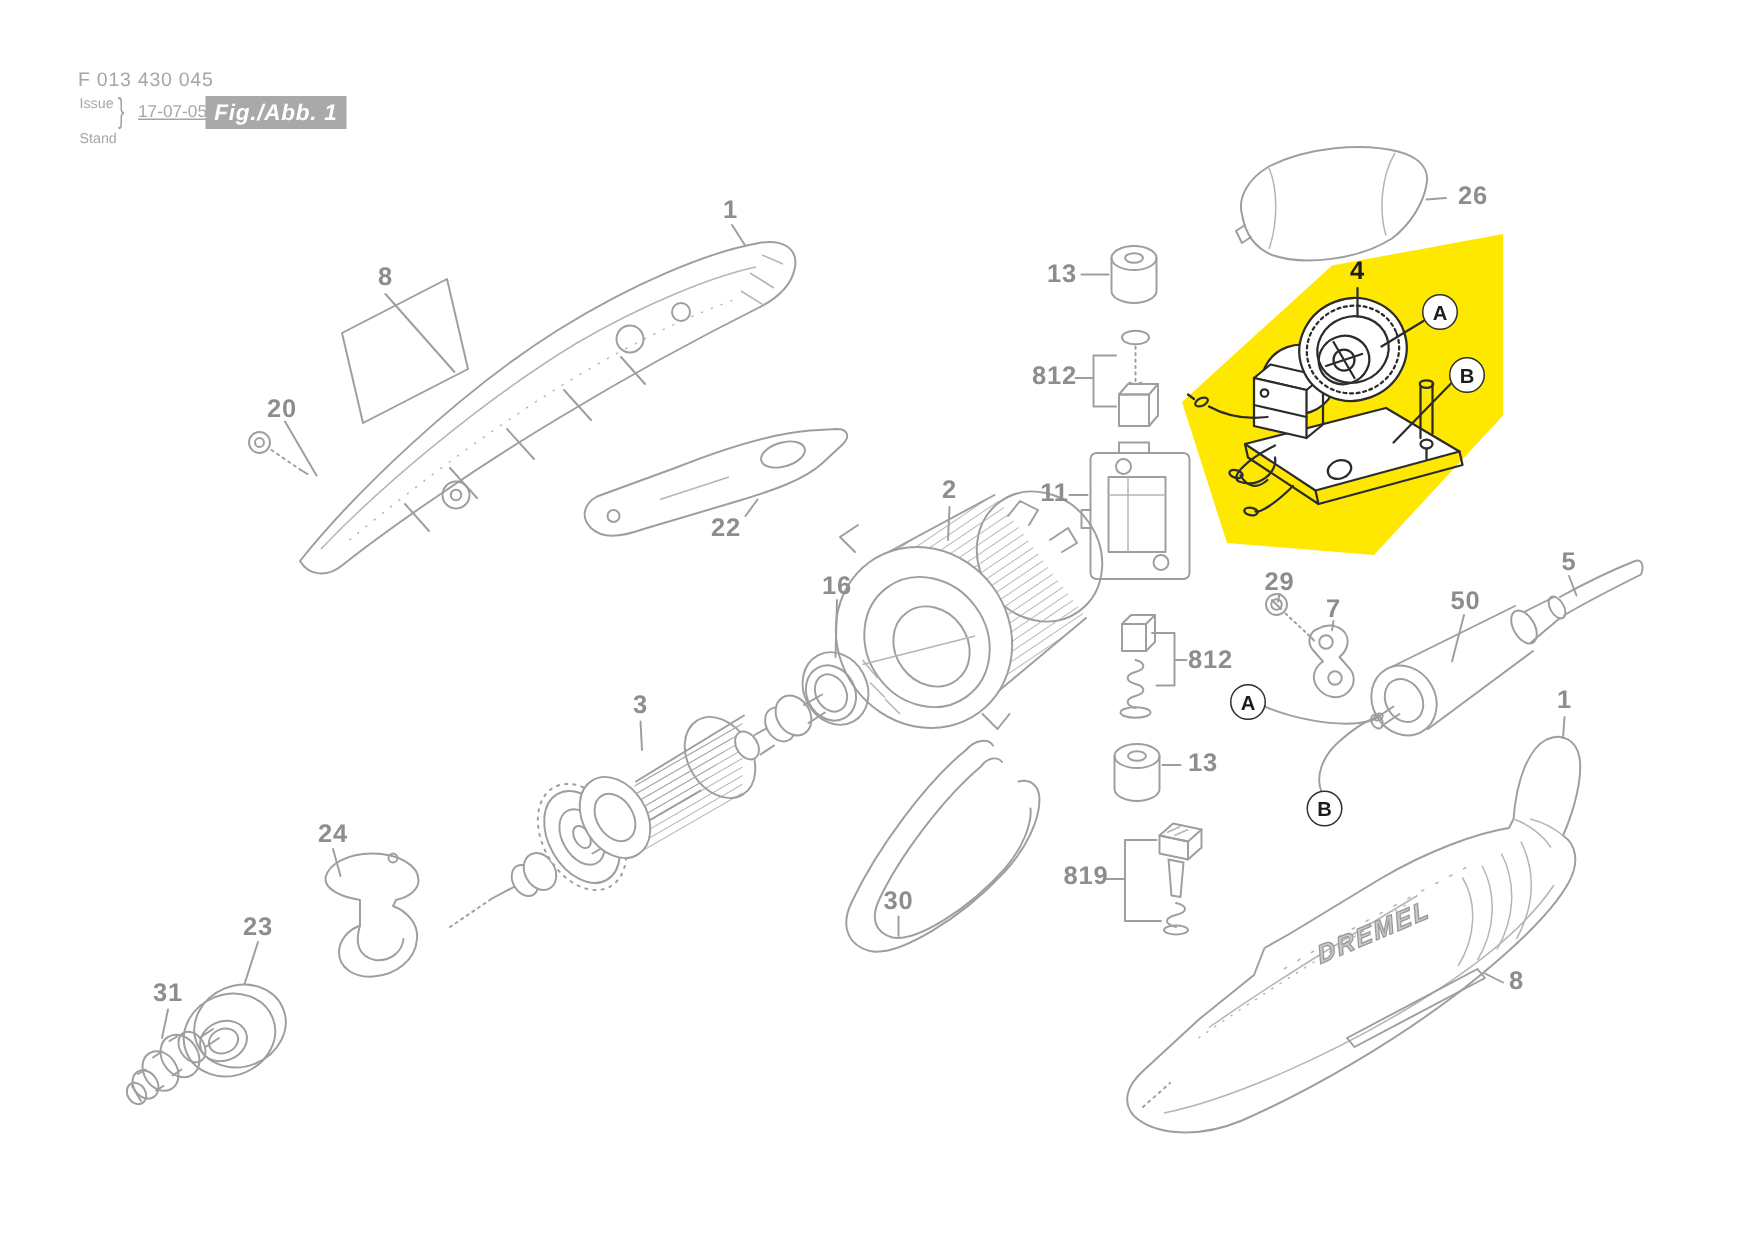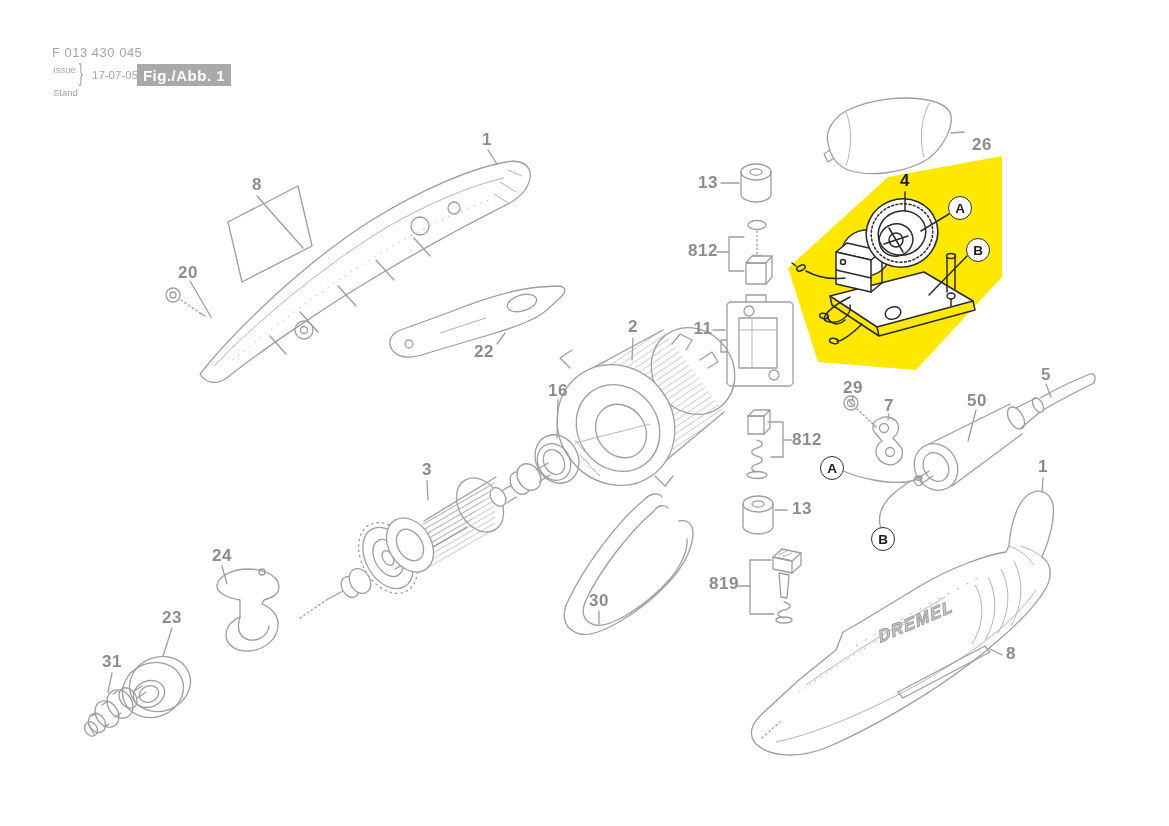--- a/index.html
+++ b/index.html
@@ -12,24 +12,24 @@
   .sf {stroke:#9e9e9e;fill:#ffffff;stroke-width:1.3;stroke-linejoin:round;}
   .thin{stroke:#b5b5b5;fill:none;stroke-width:1;}
   .dk {stroke:#2b2b2b;fill:none;stroke-width:1.5;stroke-linecap:round;stroke-linejoin:round;}
   .dkf{stroke:#2b2b2b;fill:#ffffff;stroke-width:1.5;stroke-linejoin:round;}
 
   
   .doc-number{position:absolute;left:52px;top:45px;font-size:13px;color:#a6a6a6;letter-spacing:.5px;}
   .issue-en{position:absolute;left:53px;top:64px;font-size:9.5px;color:#a6a6a6;}
   .issue-de{position:absolute;left:53px;top:75px;font-size:9.5px;color:#a6a6a6;margin-top:12px;}
   .issue-brace{position:absolute;left:77px;top:60px;font-size:23px;color:#a6a6a6;transform:scaleX(.55);}
-  .issue-date{position:absolute;left:92px;top:69px;font-size:11.5px;color:#a6a6a6;}
+  .issue-date{position:absolute;left:92px;top:69px;font-size:11.5px;color:#a6a6a6;text-decoration:underline;}
   .fig-badge{position:absolute;left:137px;top:64px;width:94px;height:22px;background:#a9a9a9;
              color:#ffffff;font-size:15px;font-weight:bold;display:flex;align-items:center;
-             justify-content:center;letter-spacing:.5px;}
+             justify-content:center;letter-spacing:.5px;font-style:italic;}
 
   
   .plabel{position:absolute;transform:translate(-50%,-50%);font-size:17px;font-weight:bold;
           color:#8d8d8d;letter-spacing:.5px;white-space:nowrap;}
   .plabel.dark{color:#1c1c1c;}
   .callout{position:absolute;width:22px;height:22px;border:1.7px solid #2e2e2e;border-radius:50%;
            background:#fff;color:#1c1c1c;font-size:13.5px;font-weight:bold;display:flex;
            align-items:center;justify-content:center;transform:translate(-50%,-50%);}
 
   
@@ -320,21 +320,21 @@
   <div class="fig-badge">Fig./Abb. 1</div>
 
   <div class="plabel" style="left:487px;top:140px">1</div>
   <div class="plabel" style="left:257px;top:185px">8</div>
   <div class="plabel" style="left:188px;top:273px">20</div>
   <div class="plabel" style="left:484px;top:352px">22</div>
   <div class="plabel" style="left:633px;top:327px">2</div>
   <div class="plabel" style="left:703px;top:329px">11</div>
   <div class="plabel" style="left:708px;top:183px">13</div>
   <div class="plabel" style="left:703px;top:251px">812</div>
-  <div class="plabel" style="left:982px;top:145px">26</div>
+  <div class="plabel" style="left:982px;top:131px">26</div>
   <div class="plabel dark" style="left:905px;top:181px">4</div>
   <div class="plabel" style="left:558px;top:391px">16</div>
   <div class="plabel" style="left:427px;top:470px">3</div>
   <div class="plabel" style="left:222px;top:556px">24</div>
   <div class="plabel" style="left:172px;top:618px">23</div>
   <div class="plabel" style="left:112px;top:662px">31</div>
   <div class="plabel" style="left:807px;top:440px">812</div>
   <div class="plabel" style="left:802px;top:509px">13</div>
   <div class="plabel" style="left:724px;top:584px">819</div>
   <div class="plabel" style="left:599px;top:601px">30</div>

